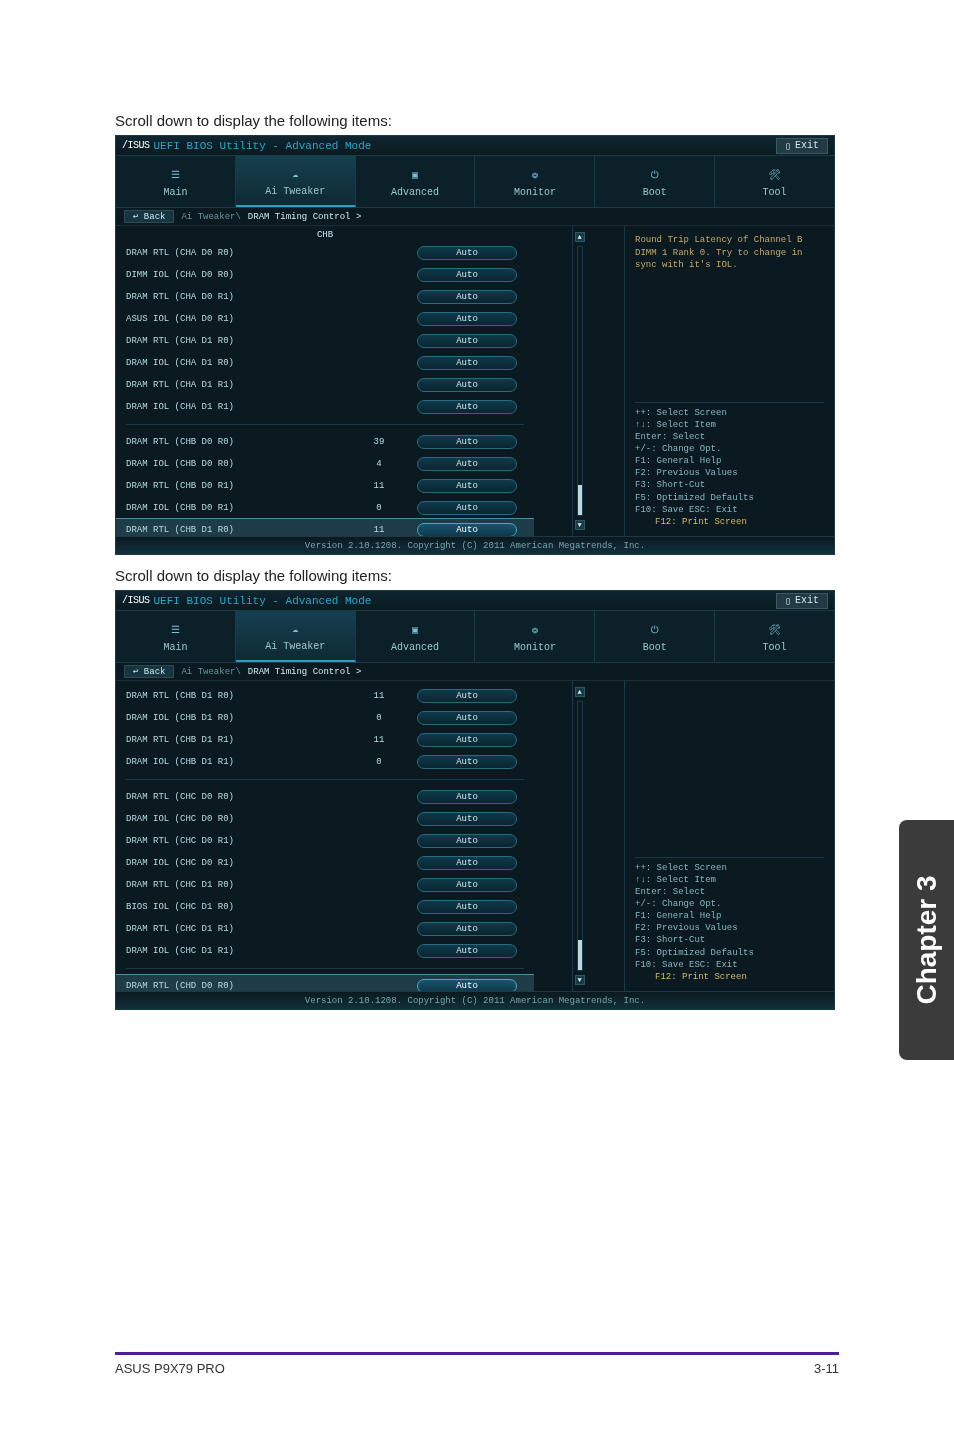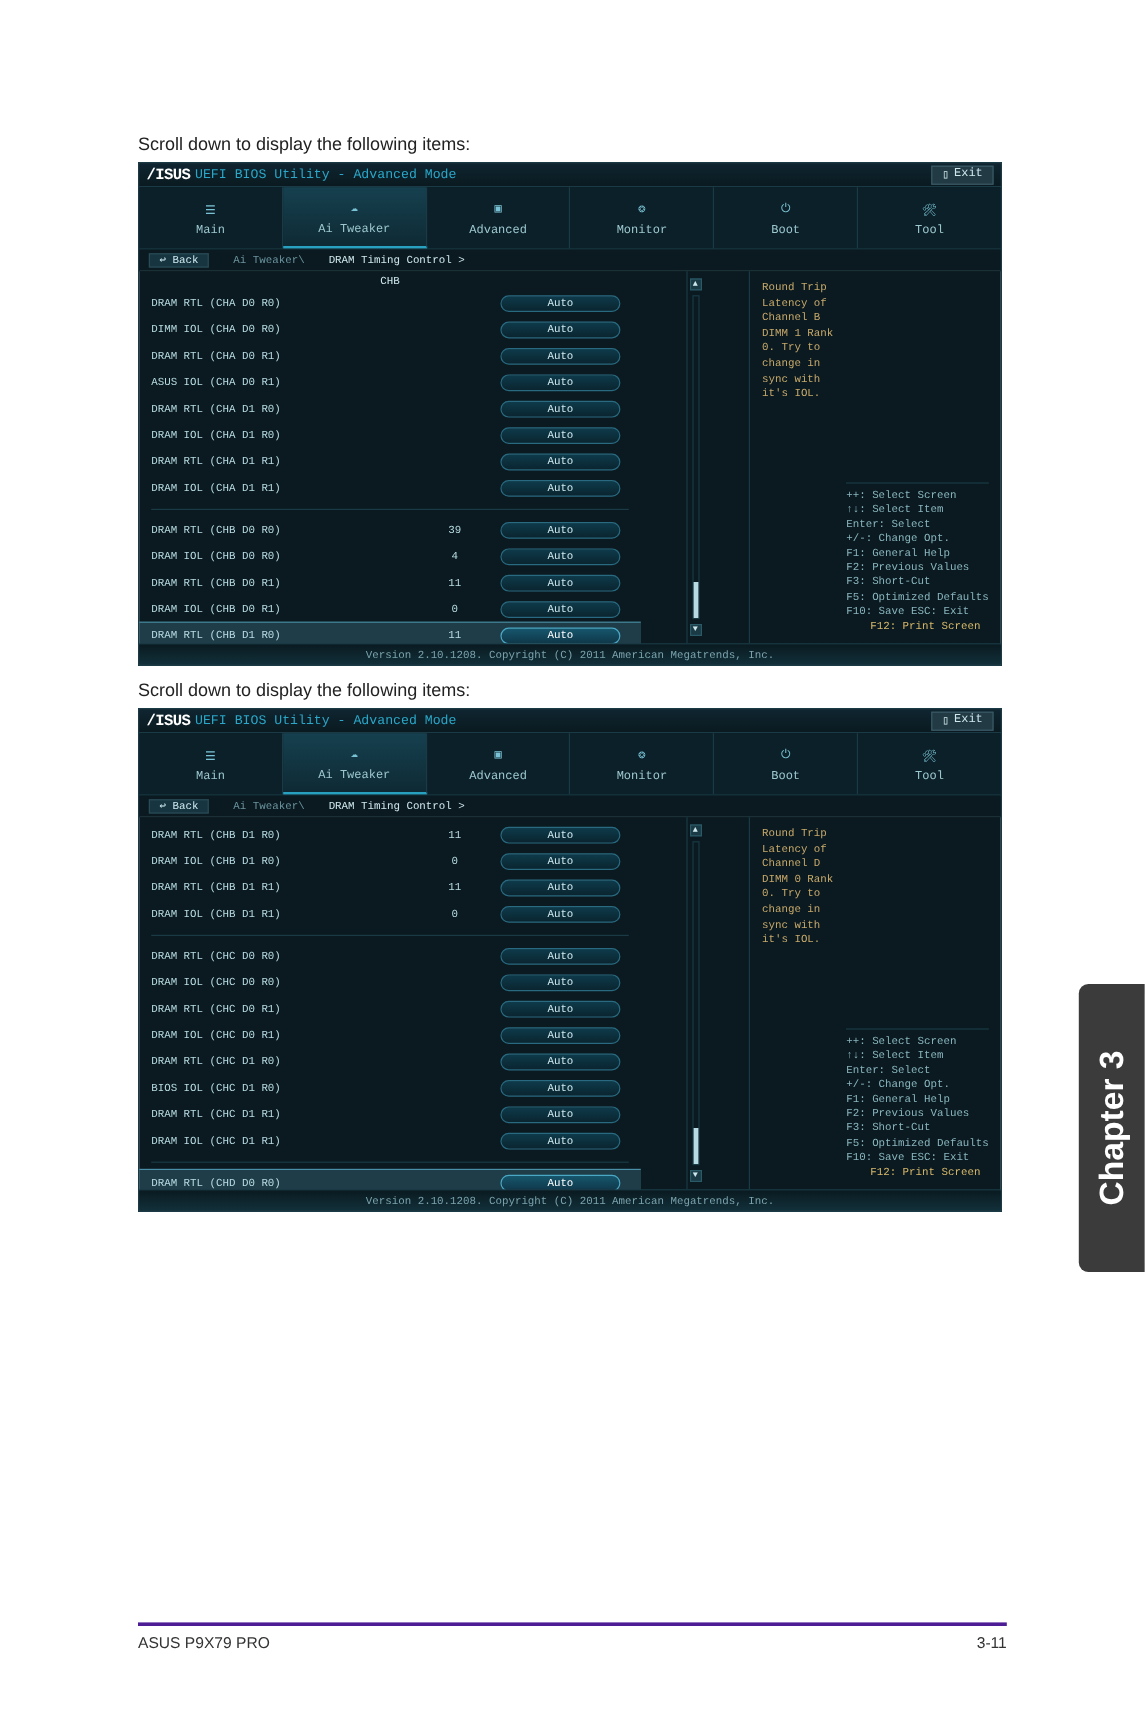--- a/index.html
+++ b/index.html
@@ -31,22 +31,22 @@
   .bios-top {
     display: flex;
     align-items: center;
     height: 20px;
     background: linear-gradient(#0f2530, #0a1a20);
     border-bottom: 1px solid #1a3a45;
     padding: 0 6px;
   }
   .logo {
     color: #fff;
-    font-weight: bold;
-    font-size: 13px;
+    font-weight: normal;
+    font-size: 10px;
     letter-spacing: -0.5px;
   }
   .util-title {
     color: #2aa7c9;
     font-size: 11px;
     margin-left: 4px;
   }
   .exit-btn {
     margin-left: auto;
     background: #223a44;
@@ -86,21 +86,21 @@
     align-items: center;
     justify-content: center;
     color: #7ac2d5;
   }
   .tab-label { font-size: 10px; }
   .breadcrumb {
     height: 18px;
     background: #0a1a20;
     display: flex;
     align-items: center;
-    gap: 20px;
+    gap: 7px;
     padding: 0 8px;
     font-size: 9px;
     color: #7aa3ad;
     border-bottom: 1px solid #1a2f36;
   }
   .back-btn {
     background: #163540;
     padding: 0 8px;
     color: #cfe8ee;
     border: 1px solid #2a4b55;
@@ -169,21 +169,21 @@
   hr.sep {
     border: none;
     border-top: 1px solid #1a3a45;
     margin: 6px 10px;
   }
   .right-col {
     width: 210px;
     border-left: 1px solid #1a3a45;
     padding: 8px 10px;
     display: flex;
-    flex-direction: row;
+    flex-direction: column;
     font-size: 9px;
     color: #8ab6bf;
   }
   .help-text {
     line-height: 1.4;
     color: #c8a96a;
   }
   .key-help {
     margin-top: auto;
     border-top: 1px solid #1a3a45;
@@ -525,21 +525,20 @@
           </div>
       </div>
       <div class="scroll-col">
         <div class="scroll-btn">▲</div>
         <div class="scroll-track">
             <div class="scroll-thumb"></div>
           </div>
         <div class="scroll-btn">▼</div>
       </div>
       <div class="right-col">
-        <div class="help-text">Round Trip Latency of Channel D DIMM 0 Rank 0. Try to change in sync with it's IOL.</div>
         <div class="key-help">
           <div class="line">++: Select Screen</div>
           <div class="line">↑↓: Select Item</div>
           <div class="line">Enter: Select</div>
           <div class="line">+/-: Change Opt.</div>
           <div class="line">F1: General Help</div>
           <div class="line">F2: Previous Values</div>
           <div class="line">F3: Short-Cut</div>
           <div class="line">F5: Optimized Defaults</div>
           <div class="line">F10: Save  ESC: Exit</div>

